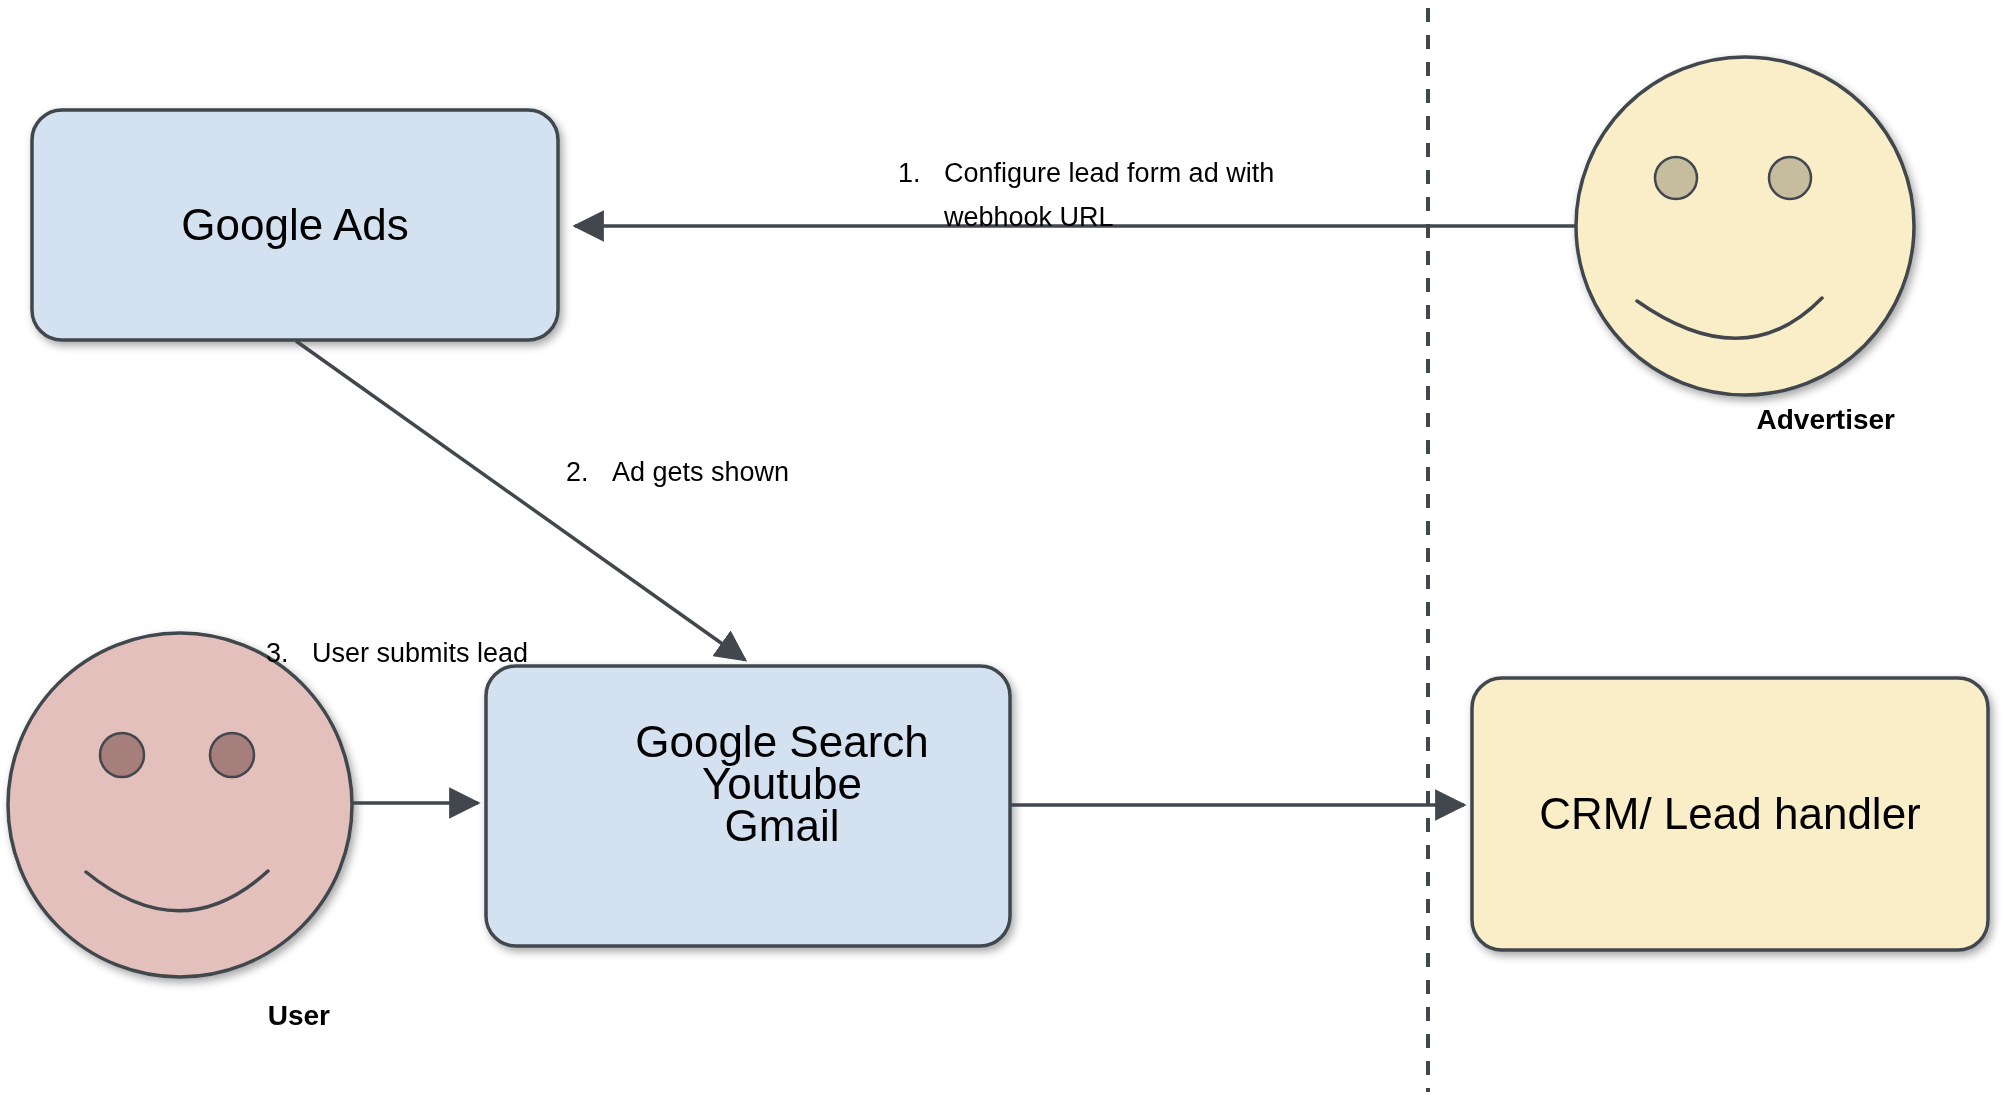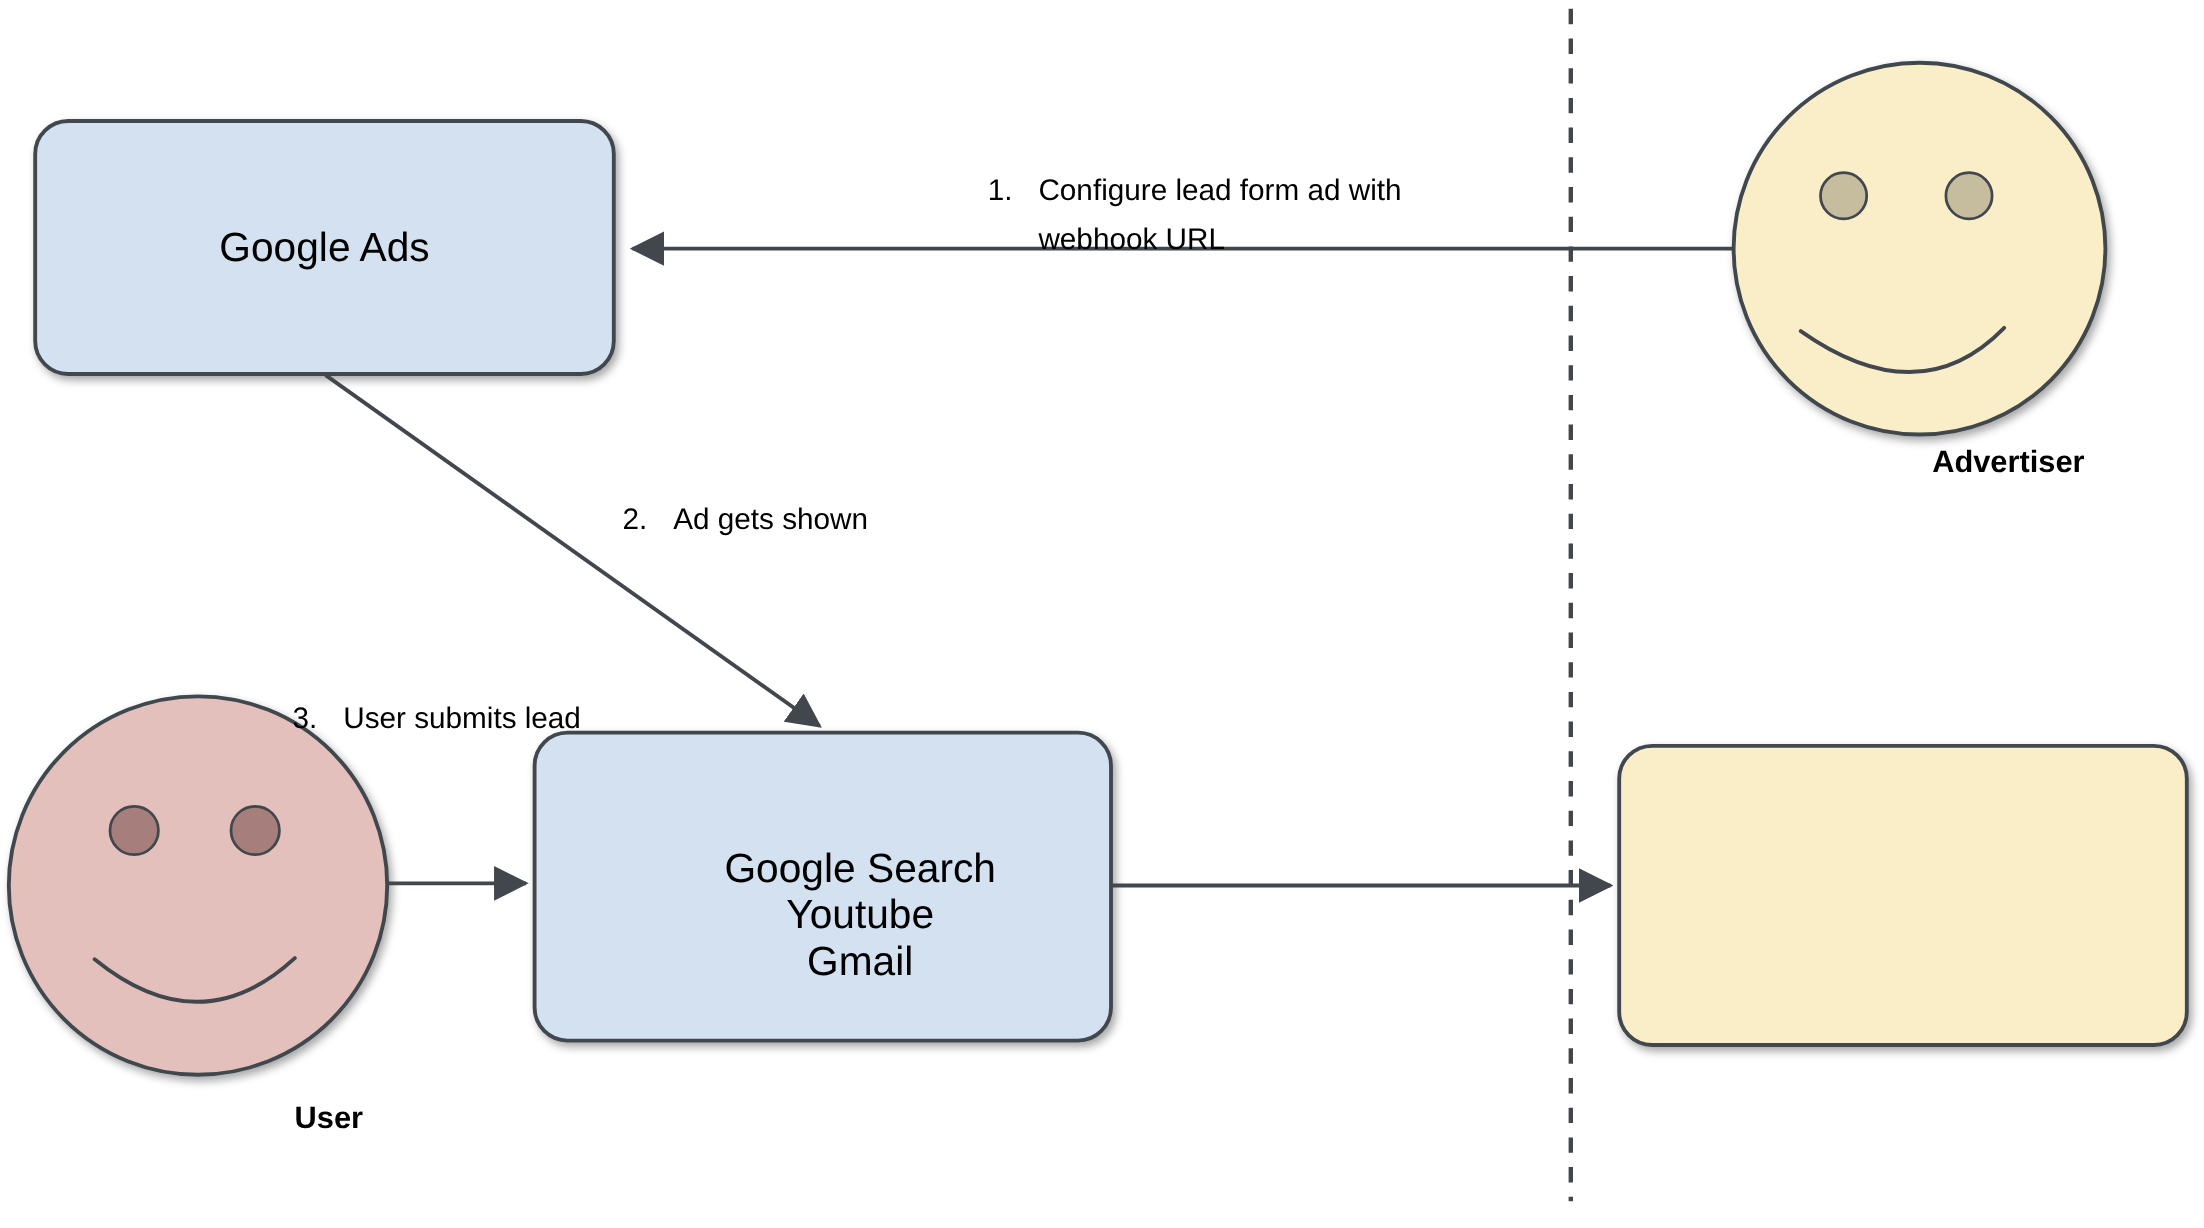--- a/index.html
+++ b/index.html
@@ -22,21 +22,21 @@
     left: 0;
     top: 0;
     width: 2004px;
     height: 1116px;
   }
   .node-label {
     position: absolute;
     text-align: center;
     color: #000000;
     font-family: "Liberation Sans", sans-serif;
-    font-size: 37px;
+    font-size: 44px;
     line-height: 42px;
     letter-spacing: 0px;
     white-space: pre-line;
     pointer-events: none;
   }
   .edge-label {
     position: absolute;
     color: #000000;
     font-family: "Liberation Sans", sans-serif;
     font-size: 27px;
@@ -116,26 +116,29 @@
 
     <line x1="352" y1="803" x2="478" y2="803" stroke="#41474d" stroke-width="3.5" marker-end="url(#arrowEnd)"></line>
 
     <line x1="1011" y1="805" x2="1464" y2="805" stroke="#41474d" stroke-width="3.5" marker-end="url(#arrowEnd)"></line>
   </svg>
 
   <div class="box-text-wrap" style="left:32px; top:110px; width:526px; height:230px;">
     <div class="node-label" style="position:static;">Google Ads</div>
   </div>
 
-  <div class="box-text-wrap" style="left:486px; top:692px; width:592px; height:280px;">
+  <div class="box-text-wrap" style="left:486px; top:644px; width:592px; height:280px;">
     <div class="node-label" style="position:static;">Google Search
 Youtube
 Gmail</div>
   </div>
 
+  <div class="box-text-wrap" style="left:1472px; top:678px; width:516px; height:272px;">
+    <div class="node-label" style="position:static;">CRM/ Lead handler</div>
+  </div>
 
   <div class="actor-caption" style="left:1595px; top:404px; width:300px;">Advertiser</div>
 
   <div class="actor-caption" style="left:30px; top:1000px; width:300px;">User</div>
 
   <div class="edge-label" style="left:898px; top:107px;">
     <span class="num">1.</span><span class="txt">Configure lead form ad with
 webhook URL</span>
   </div>
 

